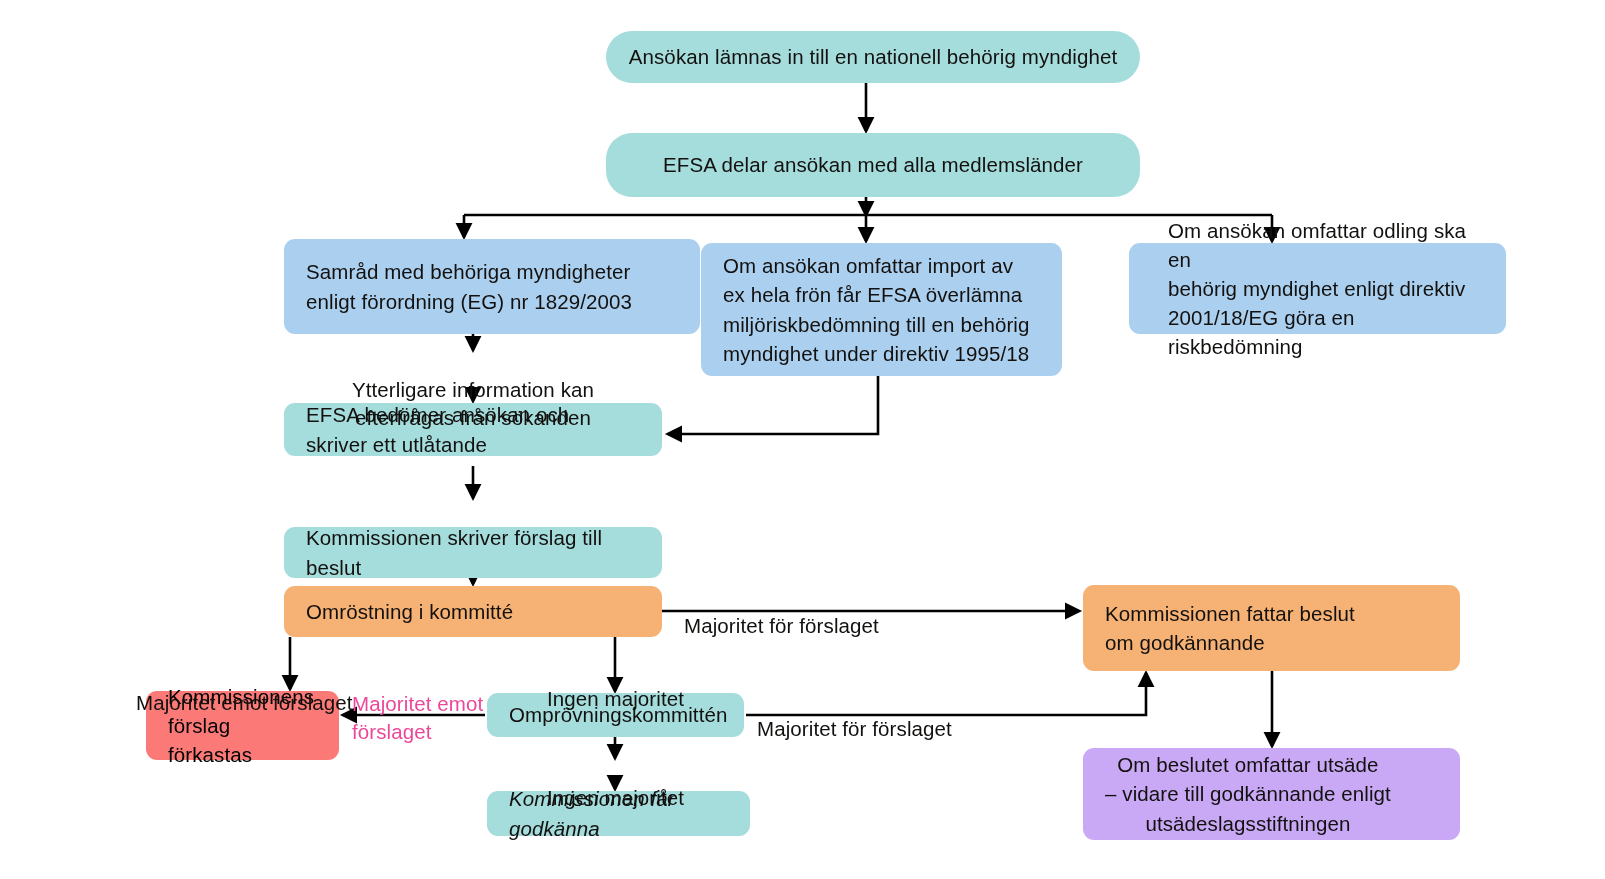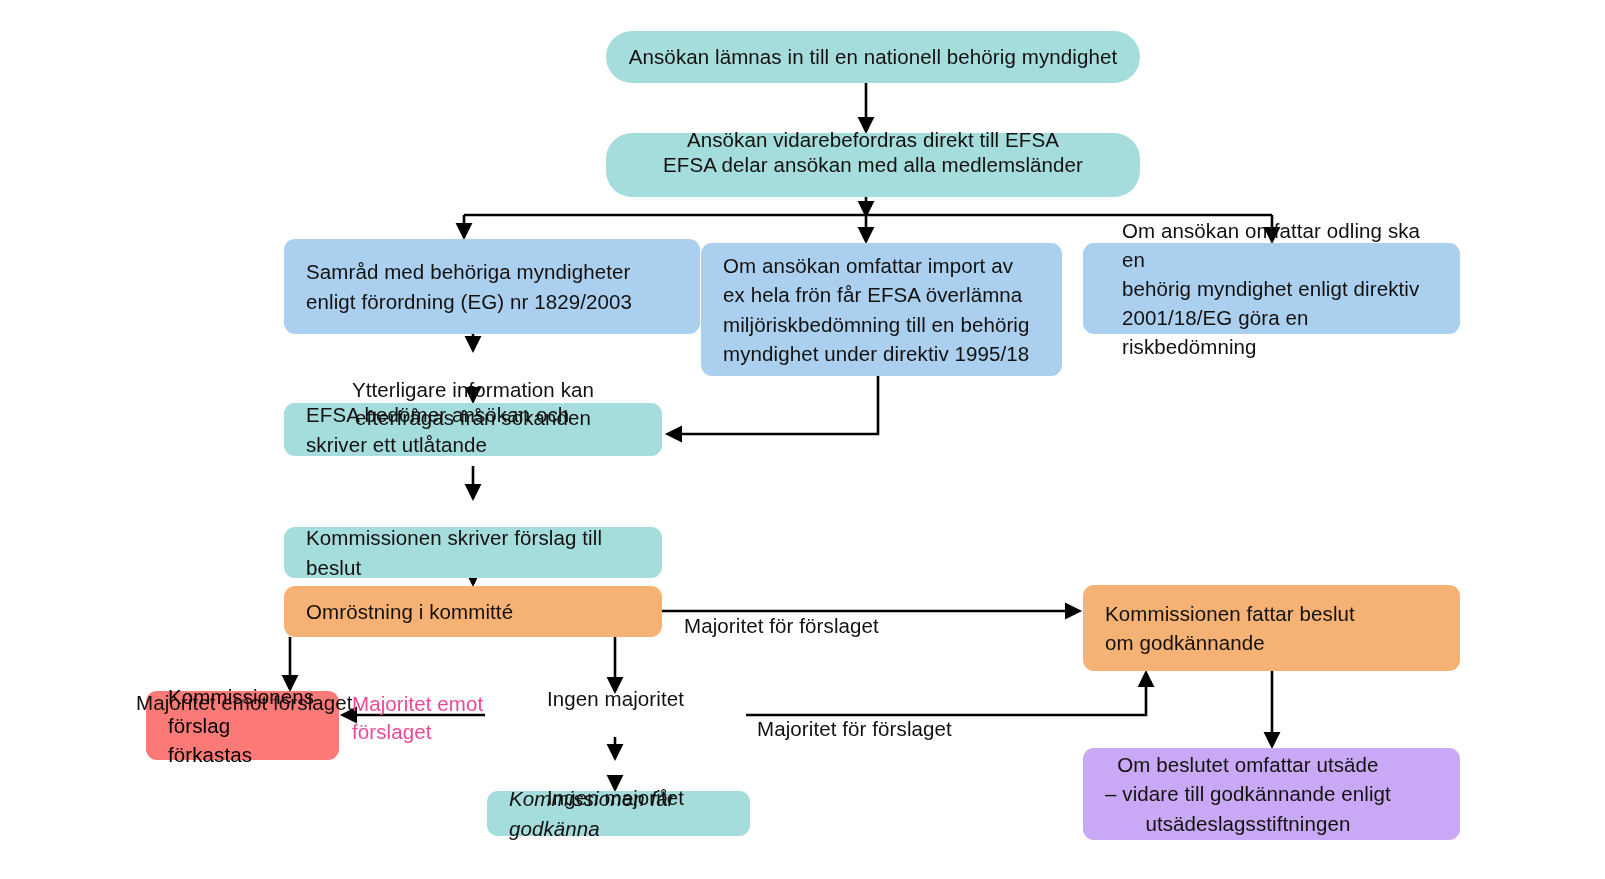--- a/index.html
+++ b/index.html
@@ -119,21 +119,21 @@
 enligt förordning (EG) nr 1829/2003</span>
   </div>
 
   <div class="node left" style="left: 701px; top: 243px; width: 361px; height: 133px; background: rgb(171, 207, 238); color: rgb(19, 17, 15);">
     <span>Om ansökan omfattar import av
 ex hela frön får EFSA överlämna
 miljöriskbedömning till en behörig
 myndighet under direktiv 1995/18</span>
   </div>
 
-  <div class="node left" style="left: 1083px; top: 243px; width: 377px; height: 91px; background: rgb(171, 207, 238); color: rgb(19, 17, 15); padding-left: 39px;">
+  <div class="node left" style="left: 1129px; top: 243px; width: 377px; height: 91px; background: rgb(171, 207, 238); color: rgb(19, 17, 15); padding-left: 39px;">
     <span>Om ansökan omfattar odling ska en
 behörig myndighet enligt direktiv
 2001/18/EG göra en riskbedömning</span>
   </div>
 
   <div class="node left" style="left: 284px; top: 403px; width: 378px; height: 53px; background: rgb(165, 220, 220); color: rgb(19, 17, 15);">
     <span>EFSA bedömer ansökan och
 skriver ett utlåtande</span>
   </div>
 
@@ -148,34 +148,34 @@
   <div class="node left" style="left: 1083px; top: 585px; width: 377px; height: 86px; background: rgb(245, 178, 116); color: rgb(19, 17, 15);">
     <span>Kommissionen fattar beslut
 om godkännande</span>
   </div>
 
   <div class="node left" style="left: 146px; top: 691px; width: 193px; height: 69px; background: rgb(251, 122, 119); color: #000000;">
     <span>Kommissionens
 förslag förkastas</span>
   </div>
 
+  <div class="node left" style="left: 487px; top: 693px; width: 257px; height: 44px; background: rgb(165, 220, 220); color: rgb(19, 17, 15);">
+    <span>Omprövningskommittén</span>
+  </div>
 
   <div class="node left" style="left: 487px; top: 791px; width: 263px; height: 45px; background: rgb(165, 220, 220); color: rgb(19, 17, 15); font-style: italic;">
     <span>Kommissionen får godkänna</span>
   </div>
 
   <div class="node left" style="left: 1083px; top: 748px; width: 377px; height: 92px; background: rgb(201, 169, 245); color: rgb(19, 17, 15); text-align: center;">
     <span>Om beslutet omfattar utsäde
 – vidare till godkännande enligt
 utsädeslagsstiftningen</span>
   </div>
 
-  <div class="edge-label center" style="left: 620px; top: 99px; width: 506px; color: rgb(19, 17, 15);">
-    <span>Ansökan vidarebefordras direkt till EFSA</span>
-  </div>
 
   <div class="edge-label center" style="left: 315px; top: 349px; width: 316px; color: rgb(19, 17, 15);">
     <span>Ytterligare information kan
 efterfrågas från sökanden</span>
   </div>
 
   <div class="edge-label left" style="left: 684px; top: 585px; width: 300px; color: rgb(19, 17, 15);">
     <span>Majoritet för förslaget</span>
   </div>
 

